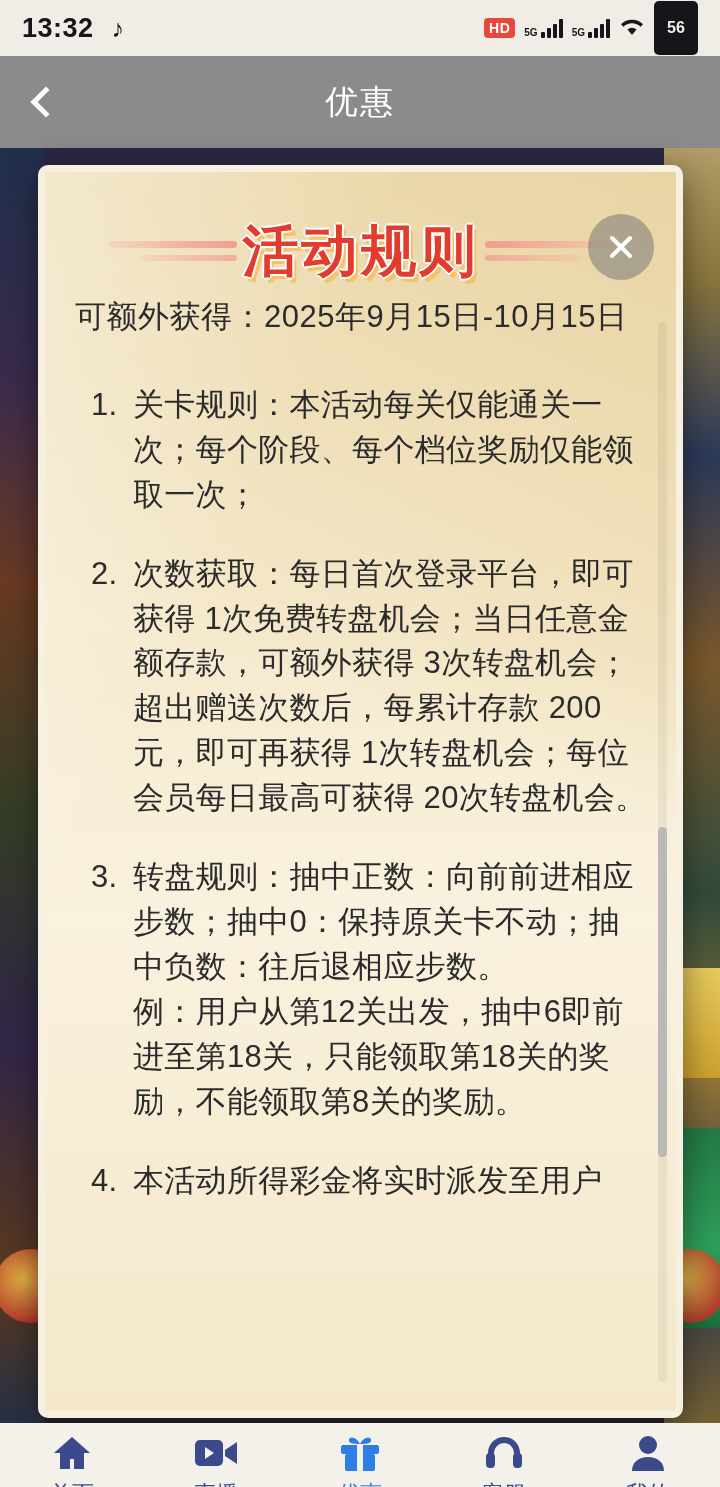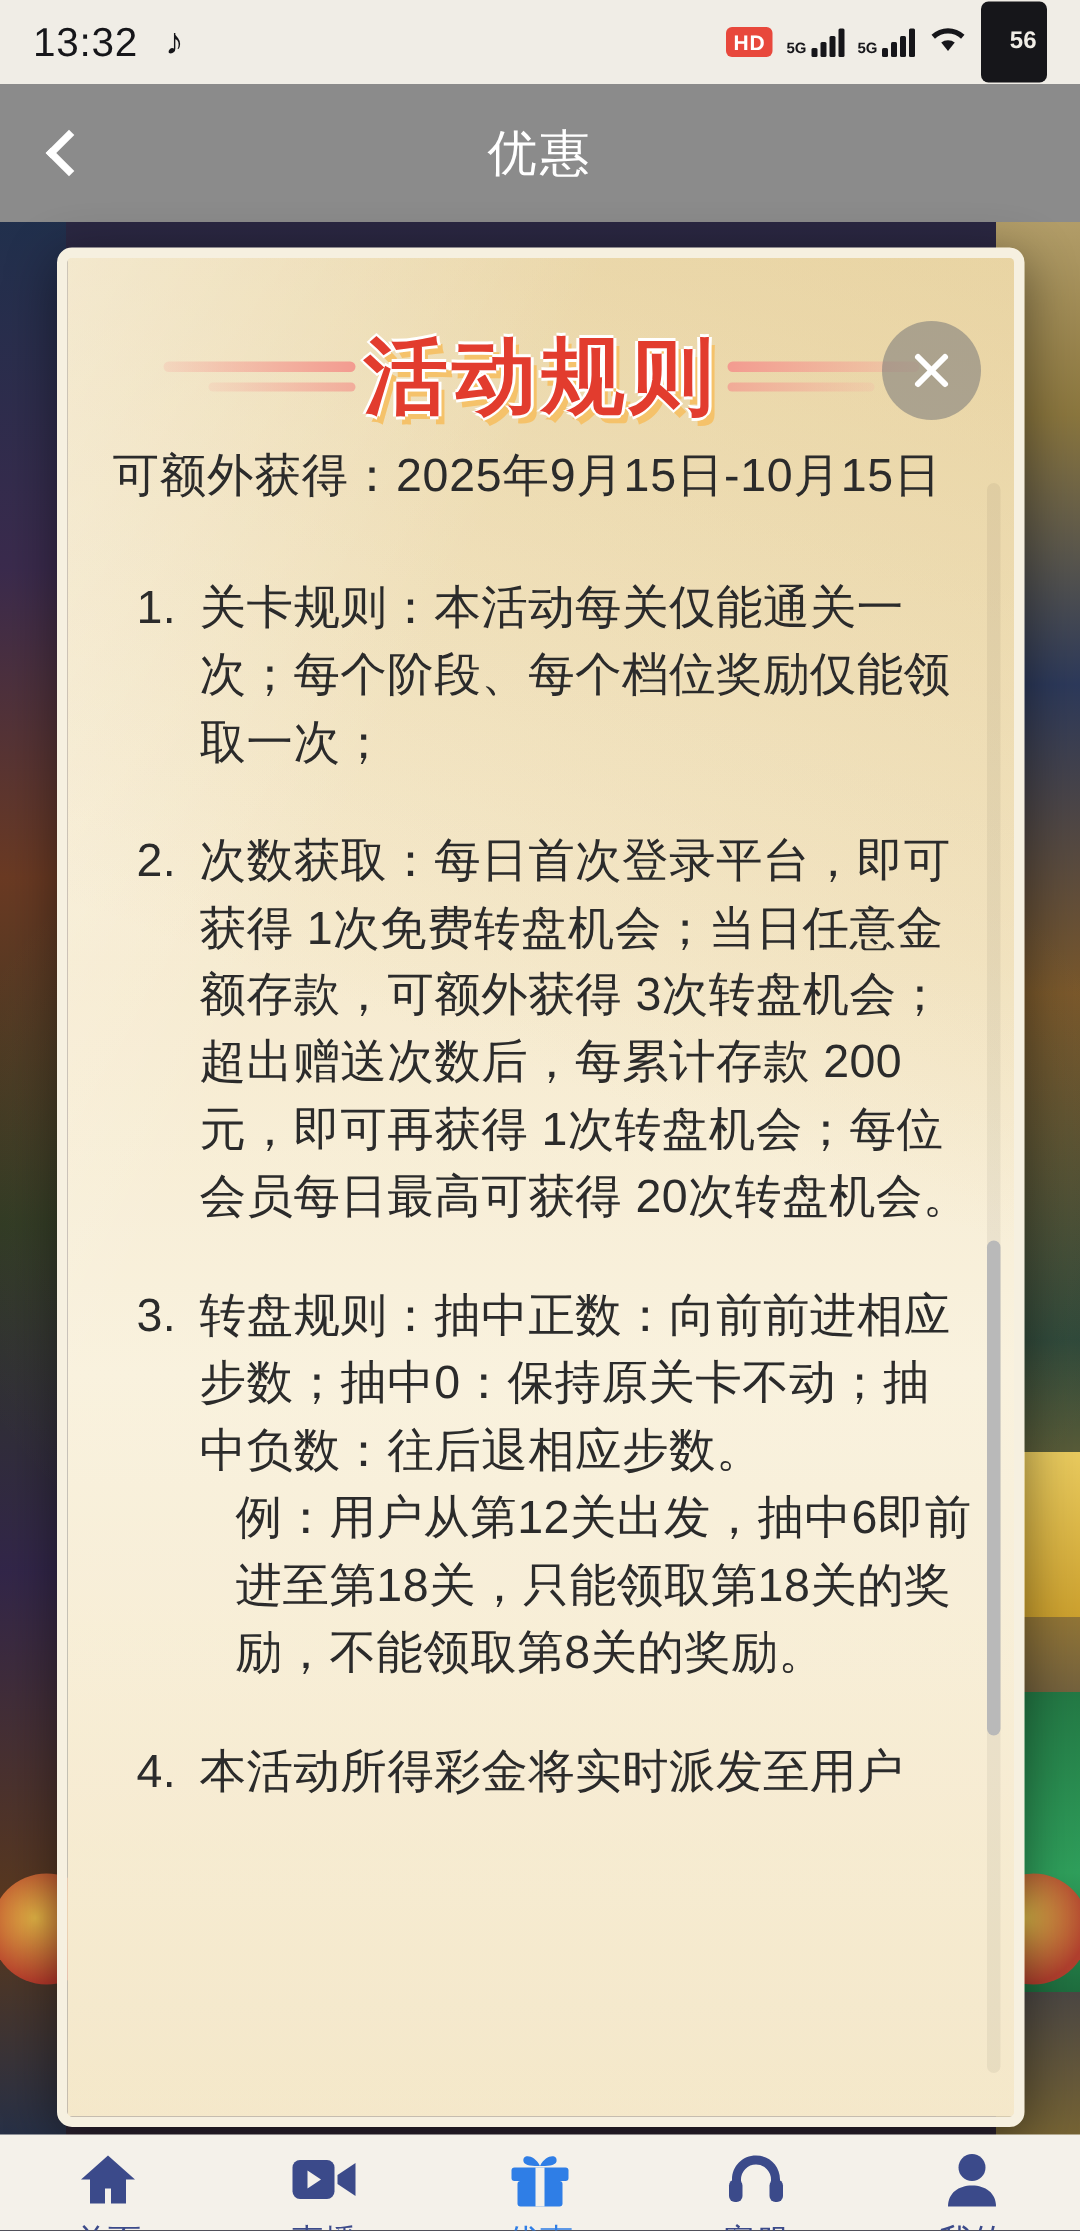--- a/index.html
+++ b/index.html
@@ -18,21 +18,21 @@
   
   .statusbar {
     position: absolute; top: 0; left: 0;
     width: 720px; height: 56px;
     background: #f0ede6;
     display: flex; align-items: center;
     padding: 0 22px;
     color: #16161a;
   }
   .status-time {
-    font-size: 27px; font-weight: 400; letter-spacing: 0.5px;
+    font-size: 27px; font-weight: 700; letter-spacing: 0.5px;
   }
   .status-left-icons { display: flex; align-items: center; gap: 14px; margin-left: 18px; }
   .tiktok-note { font-size: 25px; line-height: 1; }
   .status-right { margin-left: auto; display: flex; align-items: center; gap: 9px; }
   .hd-badge {
     background: #e8483c; color: #fff; font-size: 14px; font-weight: 700;
     border-radius: 4px; padding: 2px 5px; letter-spacing: 0.5px;
   }
   .sig-group { display: flex; align-items: flex-end; gap: 2px; }
   .sig-label { font-size: 10px; font-weight: 700; margin-right: 1px; color: #16161a; }
@@ -40,21 +40,21 @@
   .bars i { display: block; width: 4px; background: #16161a; border-radius: 1px; }
   .bars i:nth-child(1) { height: 6px; }
   .bars i:nth-child(2) { height: 10px; }
   .bars i:nth-child(3) { height: 14px; }
   .bars i:nth-child(4) { height: 19px; }
   .wifi-icon { font-size: 20px; line-height: 1; }
   .battery {
     background: #16161a; color: #f0ede6;
     font-size: 16px; font-weight: 700;
     border-radius: 5px; padding: 18px 7px;
-    min-width: 44px; text-align: right;
+    min-width: 44px; text-align: center;
   }
 
   
   .titlebar {
     position: absolute; top: 56px; left: 0;
     width: 720px; height: 92px;
     background: #8b8b8b;
     display: flex; align-items: center;
     color: #ffffff;
   }
@@ -196,21 +196,21 @@
     margin-bottom: 34px;
     font-size: 31px;
     line-height: 1.45;
     letter-spacing: 0.3px;
   }
   ol.rules > li::before {
     content: counter(rulenum) ".";
     position: absolute; left: 16px; top: 0;
     font-size: 31px;
   }
-  ol.rules > li .para2 { display: block; margin-left: 24px; }
+  ol.rules > li .para2 { display: block; }
 
   
   .scrollbar-track {
     position: absolute; right: 9px; top: 150px;
     width: 9px; height: 1060px;
     background: rgba(0,0,0,0.05); border-radius: 5px;
   }
   .scrollbar-thumb {
     position: absolute; right: 9px; top: 655px;
     width: 9px; height: 330px;

